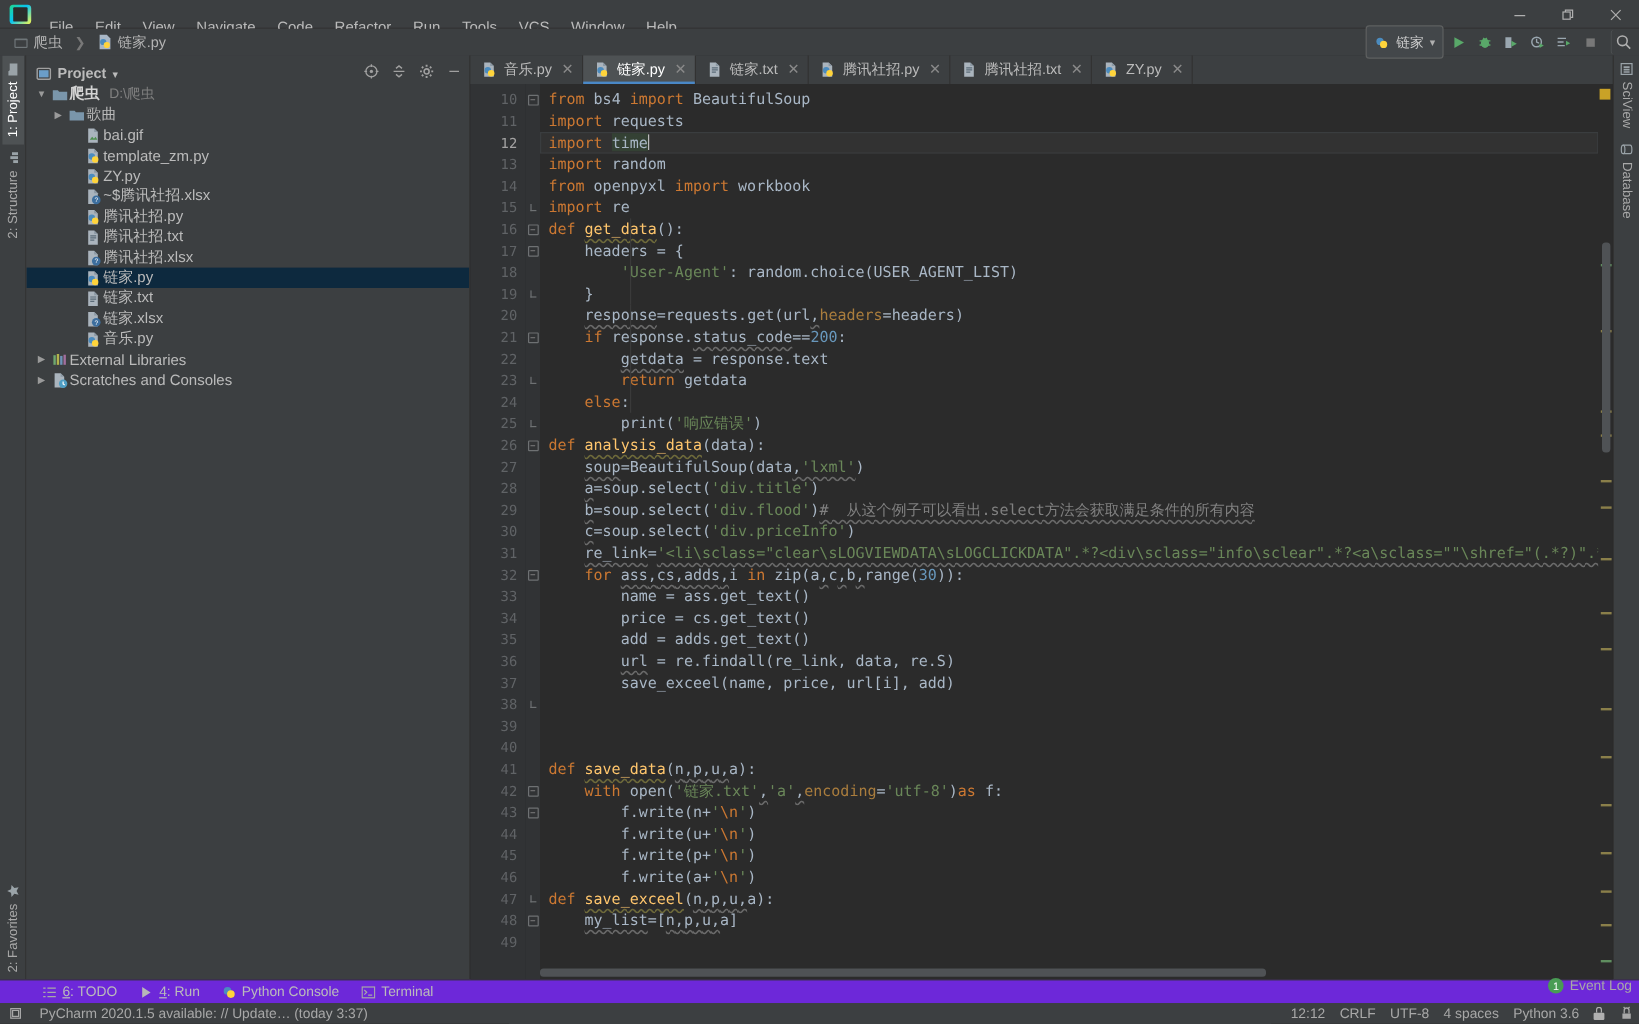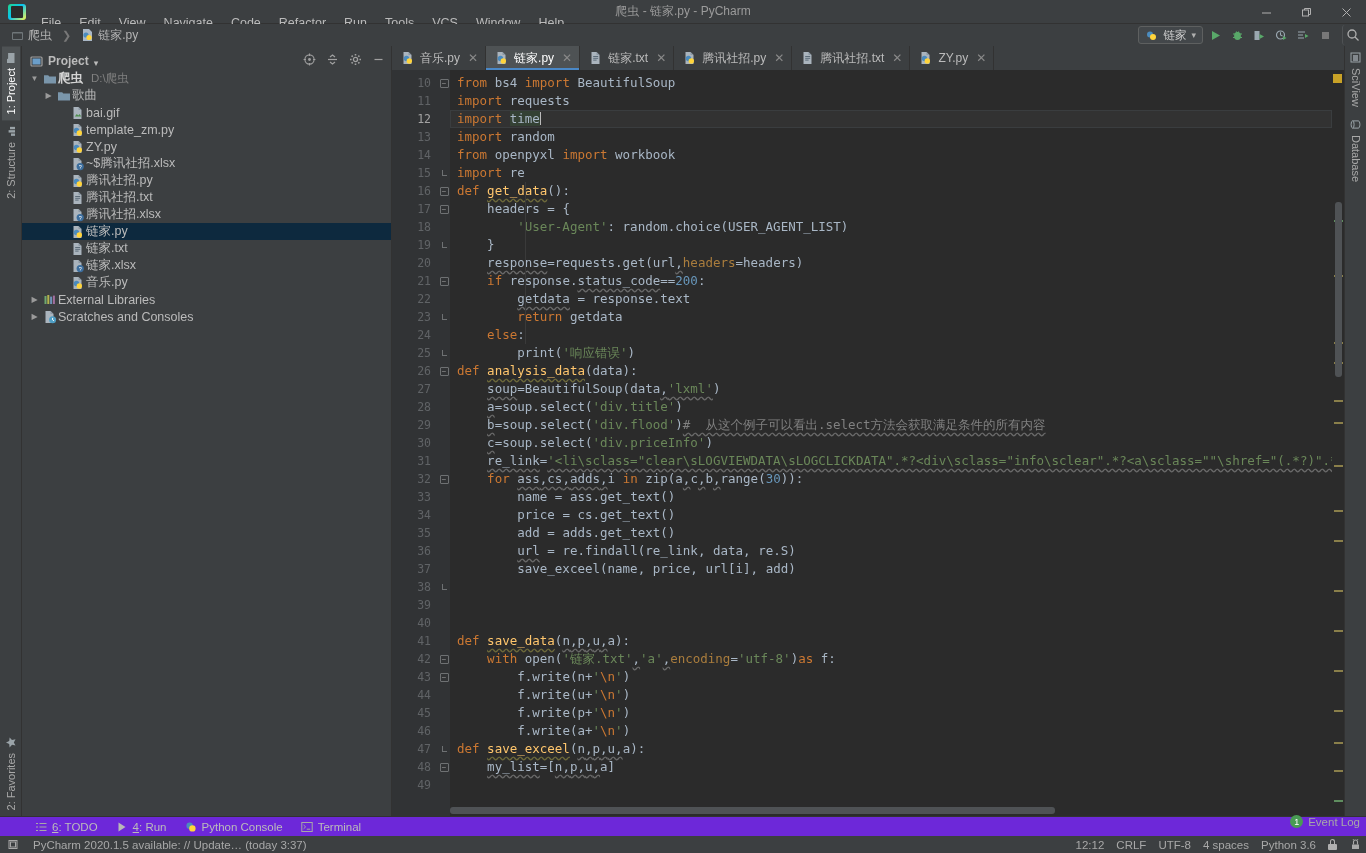--- a/index.html
+++ b/index.html
@@ -39,21 +39,21 @@
   .navbar {
     height:22px; background:#3c3f41; display:flex; align-items:center;
     padding-left:8px; flex:0 0 22px; position:relative;
   }
   .crumb { display:flex; align-items:center; gap:4px; color:#b4b4b4; font-size:12px; }
   .crumb .sep { color:#787878; margin:0 3px; font-size:11px; }
   .crumb .crumb-item { display:flex; align-items:center; gap:4px; padding:1px 3px; }
 
   .toolbar-right { position:absolute; right:4px; top:0; height:22px; display:flex; align-items:center; gap:2px; }
   .runcfg {
-    display:flex; align-items:center; gap:5px; height:18px; padding:0 6px;
+    display:flex; align-items:center; gap:5px; height:28px; padding:0 6px;
     border:1px solid #5e6060; border-radius:3px; background:#43474a; color:#cfcfcf; font-size:11.5px;
   }
   .tb-ic { width:20px; height:20px; display:flex; align-items:center; justify-content:center; border-radius:3px; }
 
   
   .main { flex:1 1 auto; display:flex; min-height:0; }
 
   
   .lstrip { width:22px; background:#3c3f41; display:flex; flex-direction:column;
             justify-content:space-between; align-items:center; border-right:1px solid #323232; flex:0 0 22px;}
@@ -166,21 +166,20 @@
         <div class="menu-item"><u>V</u>iew</div>
         <div class="menu-item"><u>N</u>avigate</div>
         <div class="menu-item"><u>C</u>ode</div>
         <div class="menu-item"><u>R</u>efactor</div>
         <div class="menu-item">R<u>u</u>n</div>
         <div class="menu-item"><u>T</u>ools</div>
         <div class="menu-item"><u>V</u>CS</div>
         <div class="menu-item"><u>W</u>indow</div>
         <div class="menu-item"><u>H</u>elp</div>
       </div>
-    <div class="win-title">爬虫 - 链家.py - PyCharm</div>
     <div class="wctl">
       <div class="wbtn">
         <svg width="11" height="11" viewBox="0 0 11 11">
             <path d="M1 6h9" stroke="#b0b0b0" stroke-width="1"></path>
           </svg>
       </div>
       <div class="wbtn">
         <svg width="11" height="11" viewBox="0 0 11 11">
           <rect x="1.5" y="3" width="6" height="6" fill="none" stroke="#b0b0b0" stroke-width="1"></rect>
           <path d="M3.5 3V1.5h6V7.5H8" fill="none" stroke="#b0b0b0" stroke-width="1"></path>

